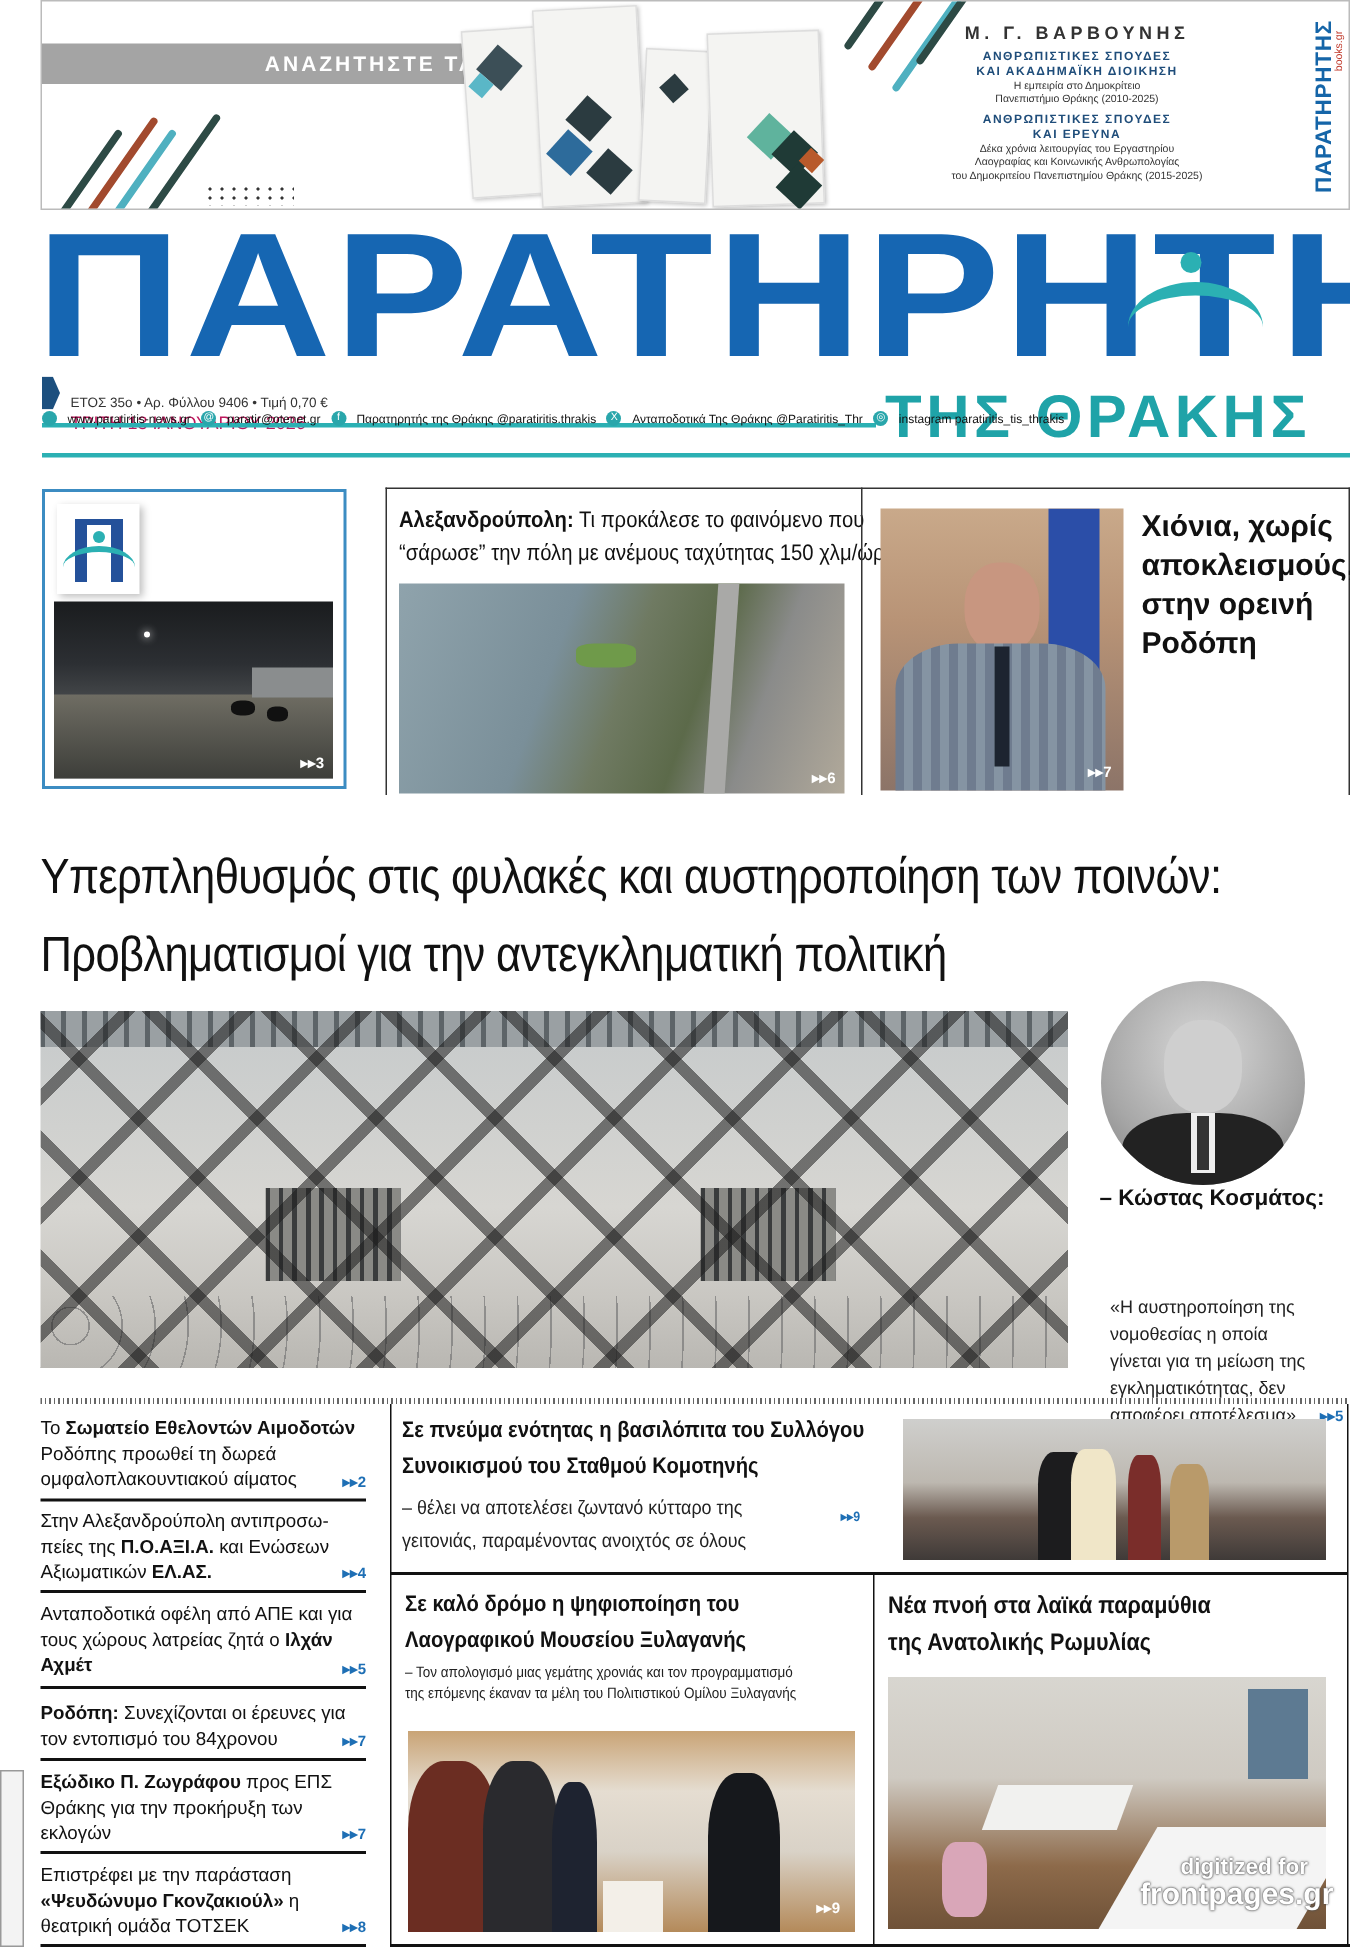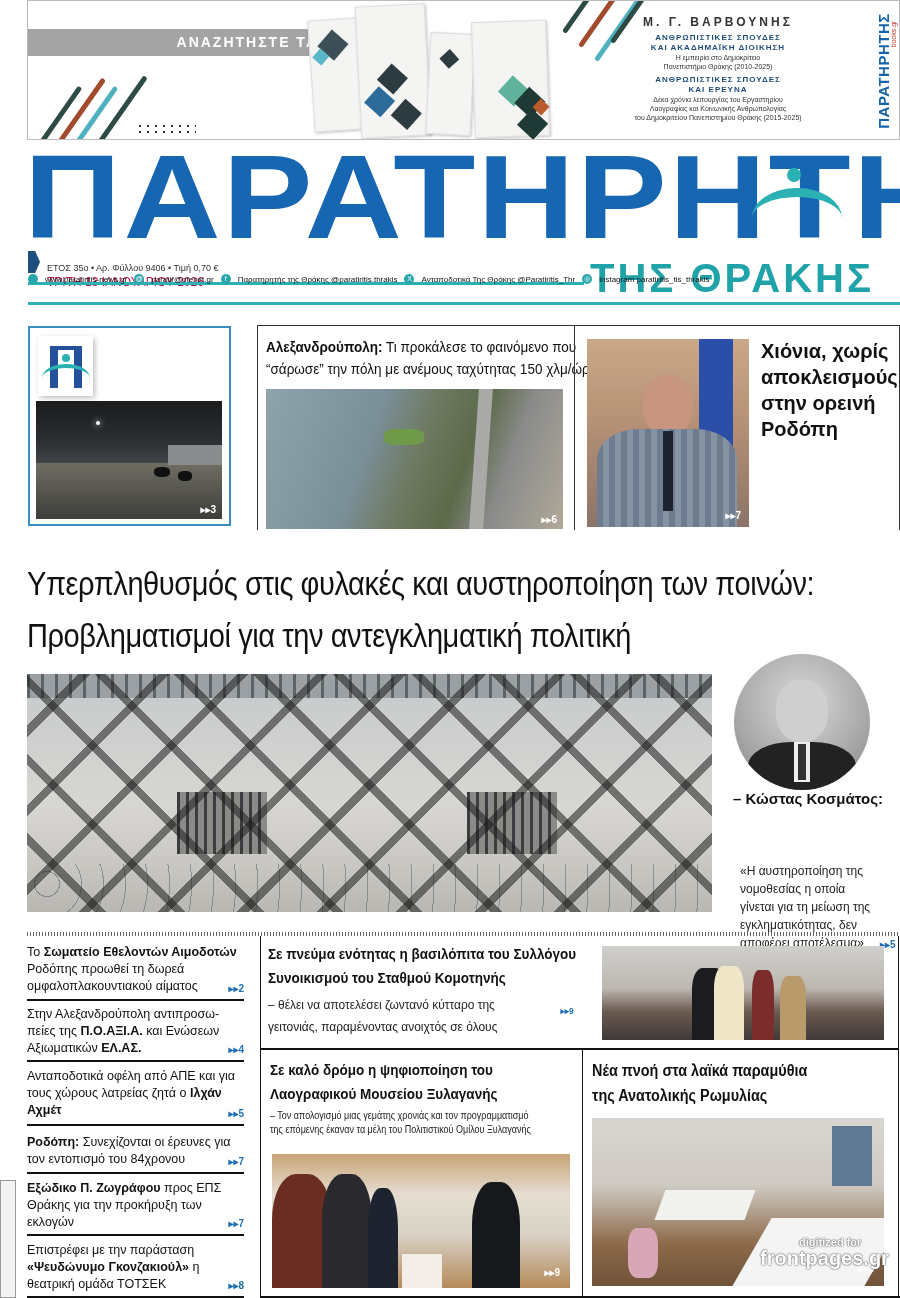--- a/index.html
+++ b/index.html
@@ -309,16 +309,16 @@
 </div>
 <div class="photo abs" style="left:592px;top:1118px;width:292px;height:168px;background:linear-gradient(180deg,#d8d6d0 0%,#cfcac2 40%,#8d6a4a 75%,#6f5238 100%);">
   <div style="position:absolute;left:240px;top:8px;width:40px;height:60px;background:#5d7a92;"></div>
   <div style="position:absolute;left:68px;top:72px;width:90px;height:30px;background:#f1f1ef;transform:skewX(-20deg);"></div>
   <div style="position:absolute;left:160px;top:100px;width:132px;height:68px;background:#f4f4f4;transform:skewX(-30deg);"></div>
   <div style="position:absolute;left:36px;top:110px;width:30px;height:50px;background:#d9a6b8;border-radius:30%;"></div>
   <span class="pageref" style="right:10px;bottom:12px;"><span>▸▸</span><span>8</span></span>
 </div>
 
 <div class="abs watermark">
-  <div style="font-size:11px;margin-left:16px;padding-left:23px;">digitized for</div>
+  <div style="font-size:15px;margin-left:4px;padding-left:23px;">digitized for</div>
   <div style="font-size:20px;line-height:20px;">frontpages.gr</div>
 </div>
 <div class="abs" style="left:260px;top:1296px;width:640px;height:2px;background:#111;"></div>
 
 </body></html>

